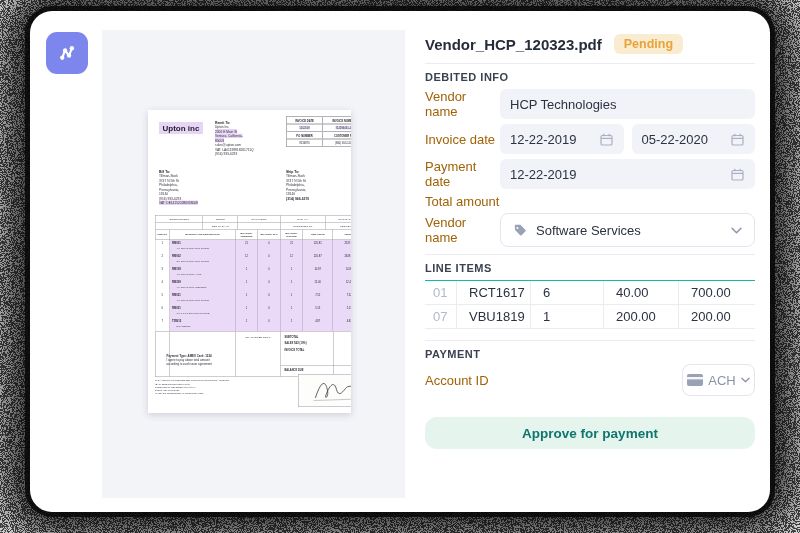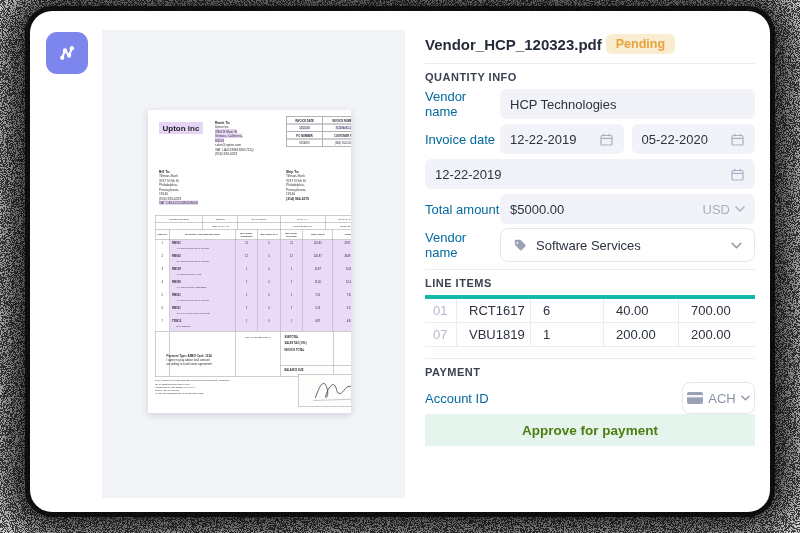--- a/index.html
+++ b/index.html
@@ -56,50 +56,50 @@
   .qty-tot{position:absolute;left:160px;top:7px;width:90px;text-align:center;font-size:5px;}
   .t-label{position:absolute;left:258px;font-weight:700;font-size:5.2px;}
   .t-val{position:absolute;right:6px;font-weight:700;font-size:5.2px;}
   .hline{position:absolute;height:.5px;background:#9a9aa4;}
   .pay-note{position:absolute;left:22px;top:44px;width:130px;font-size:5.8px;line-height:8px;color:#2d2d36;}
   .fine-print{position:absolute;left:14px;top:538px;width:270px;font-size:4.6px;line-height:6.6px;color:#3a3a44;}
   .sign-box{position:absolute;left:300px;top:528px;width:134px;height:64px;border:.5px solid #9a9aa4;background:#fdfdfb;}
 
   
   .rpanel{position:absolute;left:395px;top:22px;width:330px;}
-  .title-row{display:flex;align-items:center;gap:4px;height:22px;text-align:center;}
+  .title-row{display:flex;align-items:center;gap:12px;height:22px;text-align:center;}
   .file-title{font-size:15px;font-weight:700;color:#262d3a;}
   .badge{background:#FAECD0;color:#E7A33C;font-size:12.5px;font-weight:600;padding:3px 10px;border-radius:6px;}
   .divider{height:1px;background:#EAECF2;}
   .d1{margin-top:8px;} .d2{margin-top:7px;} .d3{margin-top:11px;}
   .sec{margin-top:7px;font-size:11px;font-weight:700;color:#3A4251;letter-spacing:.5px;}
   .sec.gi{margin-top:7px;}
   .frow{display:flex;align-items:center;}
   .mt6{margin-top:6px;} .mt5{margin-top:5px;} .mt4{margin-top:4px;} .mt9{margin-top:9px;}
-  .f-label{width:75px;flex:none;font-size:13px;color:#0369a1;}
+  .f-label{width:75px;flex:none;font-size:13px;color:#a16207;}
   .f-input{flex:1;height:30px;background:#F2F3F8;border-radius:6px;display:flex;align-items:center;
     padding:0 10px;font-size:13px;font-weight:500;color:#2B3240;box-sizing:border-box;}
   .f-input .ic-right{margin-left:auto;display:flex;align-items:center;}
   .dates{flex:1;display:flex;gap:8px;}
   .currency{margin-left:auto;display:flex;align-items:center;gap:5px;color:#A9B0C2;font-size:13px;font-weight:500;}
   .f-select{flex:1;height:34px;background:#fff;border:1px solid #E3E6EE;border-radius:8px;display:flex;
     align-items:center;padding:0 12px;gap:9px;font-size:13px;font-weight:500;color:#2B3240;box-sizing:border-box;}
   .f-select .chev{margin-left:auto;}
-  .li-table{margin-top:6px;border-top:4px solid #14b8a6;}
+  .li-table{margin-top:6px;border-top:1px solid #14b8a6;}
   .li-row{display:grid;grid-template-columns:32px 74px 73px 75px 1fr;height:23px;border-bottom:1px solid #EAECF2;
     font-size:13px;font-weight:500;color:#2B3240;}
   .li-cell{height:100%;display:flex;align-items:center;padding-left:12px;border-right:1px solid #EAECF2;
     overflow:hidden;white-space:nowrap;box-sizing:border-box;}
   .li-cell.first{padding-left:8px;color:#B3B9C9;font-weight:400;}
   .li-cell.last{border-right:none;}
   .acct-input{flex:none;width:173px;height:30px;background:#F2F3F8;border-radius:6px;display:flex;
     align-items:center;padding:0 10px;font-size:13px;font-weight:500;color:#2B3240;box-sizing:border-box;}
   .method{margin-left:auto;width:73px;height:32px;background:#fff;border:1px solid #E3E6EE;border-radius:8px;
     display:flex;align-items:center;justify-content:center;gap:5px;font-size:13px;color:#8A93A6;box-sizing:border-box;}
-  .approve{height:32px;border-radius:0;background:#E6F4EE;color:#4d7c0f;font-weight:600;
+  .approve{margin-top:21px;height:32px;border-radius:12px;background:#E6F4EE;color:#0f766e;font-weight:600;
     font-size:13.5px;display:flex;align-items:center;justify-content:center;cursor:pointer;}
 </style>
 </head>
 <body>
 
 <div class="stage">
 
   <svg class="noise" width="800" height="533">
     <filter id="tvnoise" x="0" y="0" width="100%" height="100%">
       <feTurbulence type="fractalNoise" baseFrequency="0.9" numOctaves="2" seed="7" stitchTiles="stitch"></feTurbulence>
@@ -353,21 +353,21 @@
     </div>
 
     <div class="rpanel">
 
       <div class="title-row">
         <div class="file-title">Vendor_HCP_120323.pdf</div>
         <div class="badge">Pending</div>
       </div>
 
       <div class="divider d1"></div>
-      <div class="sec gi">QUANTITY INFO</div>
+      <div class="sec gi">DEBITED INFO</div>
 
       <div class="frow mt6">
         <div class="f-label">Vendor name</div>
         <div class="f-input">
           <span>HCP Technologies</span>
         </div>
       </div>
 
       <div class="frow mt5">
         <div class="f-label">Invoice date</div>
@@ -391,44 +391,36 @@
                   <line x1="2" y1="6.4" x2="13" y2="6.4"></line>
                 <line x1="4.8" y1="1.8" x2="4.8" y2="4.2"></line>
                   <line x1="10.2" y1="1.8" x2="10.2" y2="4.2"></line>
               </svg>
             </span>
           </div>
         </div>
       </div>
 
       <div class="frow mt5">
+        <div class="f-label">Payment date</div>
         <div class="f-input">
           <span>12-22-2019</span>
           <span class="ic-right">
             <svg width="15" height="15" viewBox="0 0 15 15" fill="none" stroke="#A9B0C3" stroke-width="1.2">
               <rect x="2" y="3.5" width="11" height="9.5" rx="1.3"></rect>
                 <line x1="2" y1="6.4" x2="13" y2="6.4"></line>
               <line x1="4.8" y1="1.8" x2="4.8" y2="4.2"></line>
                 <line x1="10.2" y1="1.8" x2="10.2" y2="4.2"></line>
             </svg>
           </span>
         </div>
       </div>
 
       <div class="frow mt5">
         <div class="f-label">Total amount</div>
-        <div class="f-input">
-          <span>$5000.00</span>
-          <span class="currency">
-            <span>USD</span>
-            <svg width="10" height="6" viewBox="0 0 10 6">
-              <path d="M1 1 L5 5 L9 1" fill="none" stroke="#A9B0C2" stroke-width="1.4" stroke-linecap="round" stroke-linejoin="round"></path>
-            </svg>
-          </span>
-        </div>
       </div>
 
       <div class="frow mt4">
         <div class="f-label">Vendor name</div>
         <div class="f-select">
           <svg width="14" height="14" viewBox="0 0 14 14">
             <path d="M1.8 2.6c0-.45.35-.8.8-.8h4.3c.25 0 .5.1.68.28l4.9 4.9c.38.38.38 1 0 1.38l-3.9 3.9c-.38.38-1 .38-1.38 0l-4.9-4.9a.96.96 0 0 1-.28-.68Z" fill="#99A1B5"></path>
             <circle cx="4.4" cy="4.9" r="1" fill="#fff"></circle>
           </svg>
           <span>Software Services</span>

